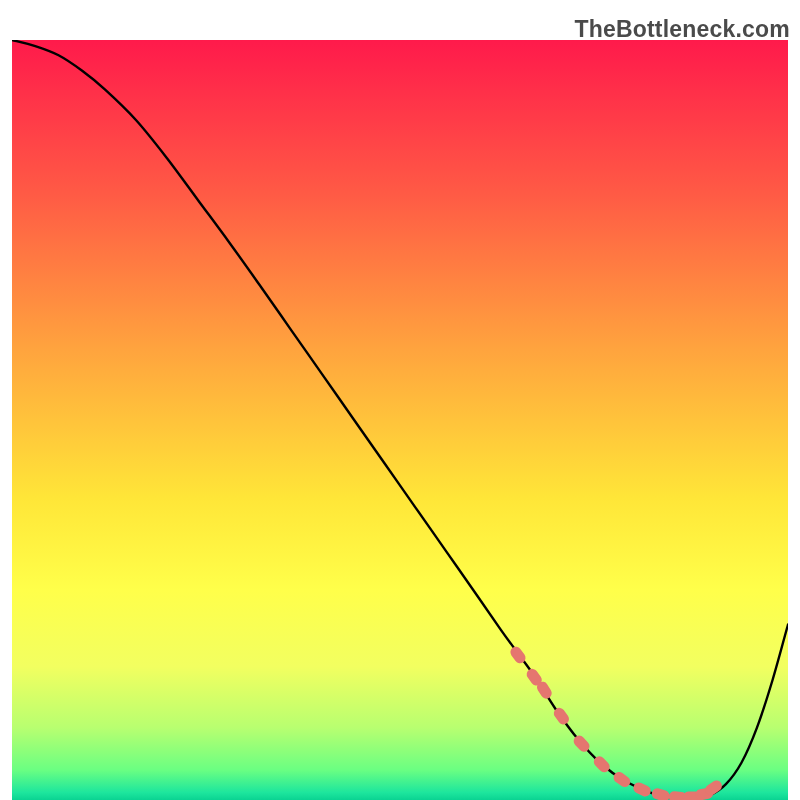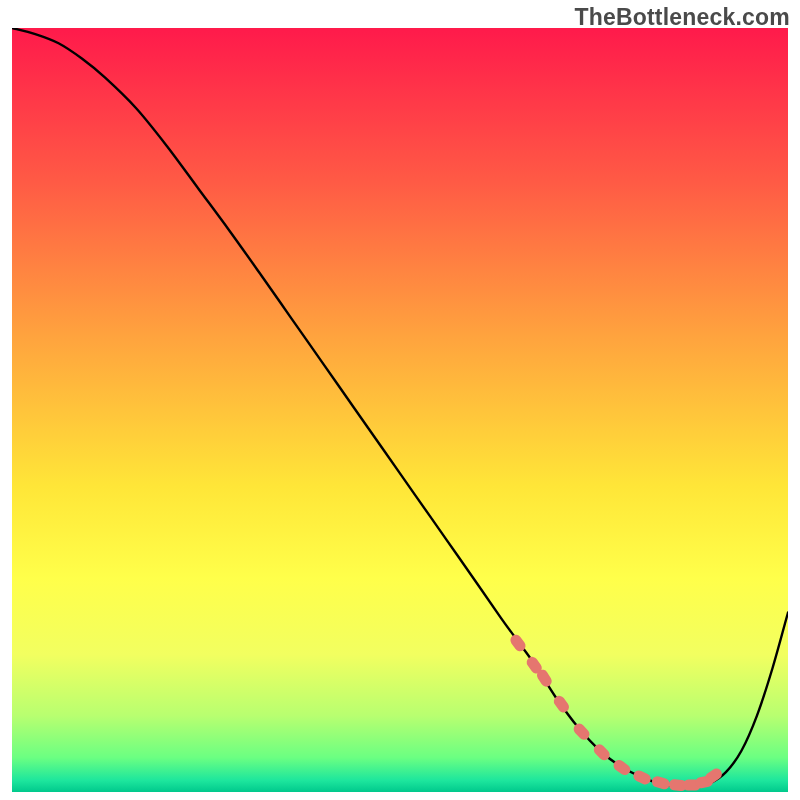--- a/index.html
+++ b/index.html
@@ -8,20 +8,21 @@
     width: 800px;
     height: 800px;
     overflow: hidden;
     background: #ffffff;
     font-family: Arial, Helvetica, sans-serif;
   }
   .frame {
     position: relative;
     width: 800px;
     height: 740px;
+    margin-top: 12px;
   }
   .watermark {
     position: absolute;
     top: 4px;
     right: 10px;
     font-size: 23px;
     font-weight: 600;
     color: #4a4a4a;
     letter-spacing: 0.2px;
   }

